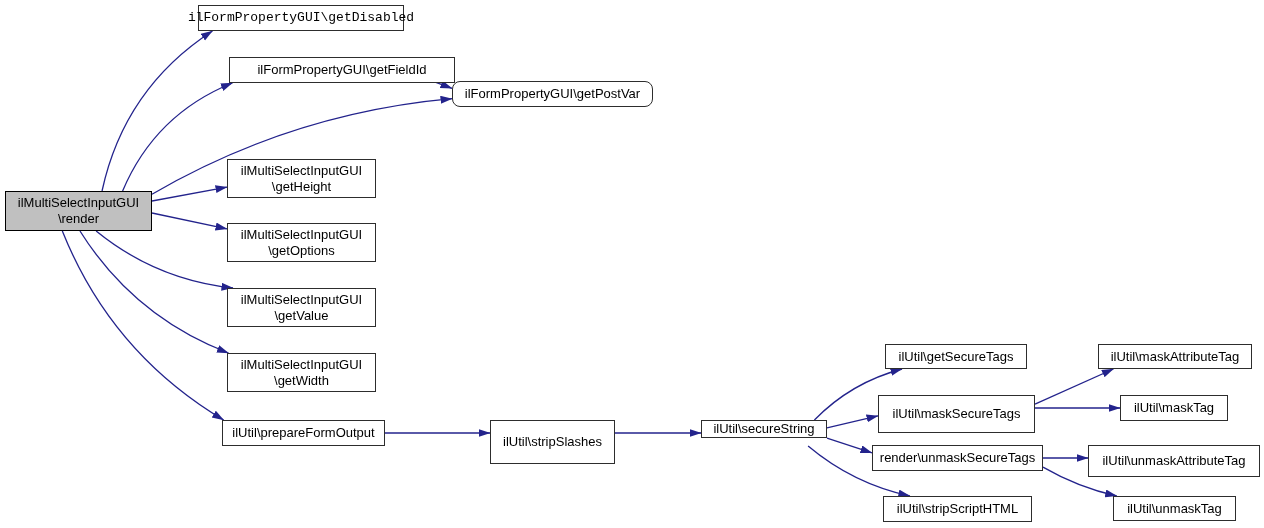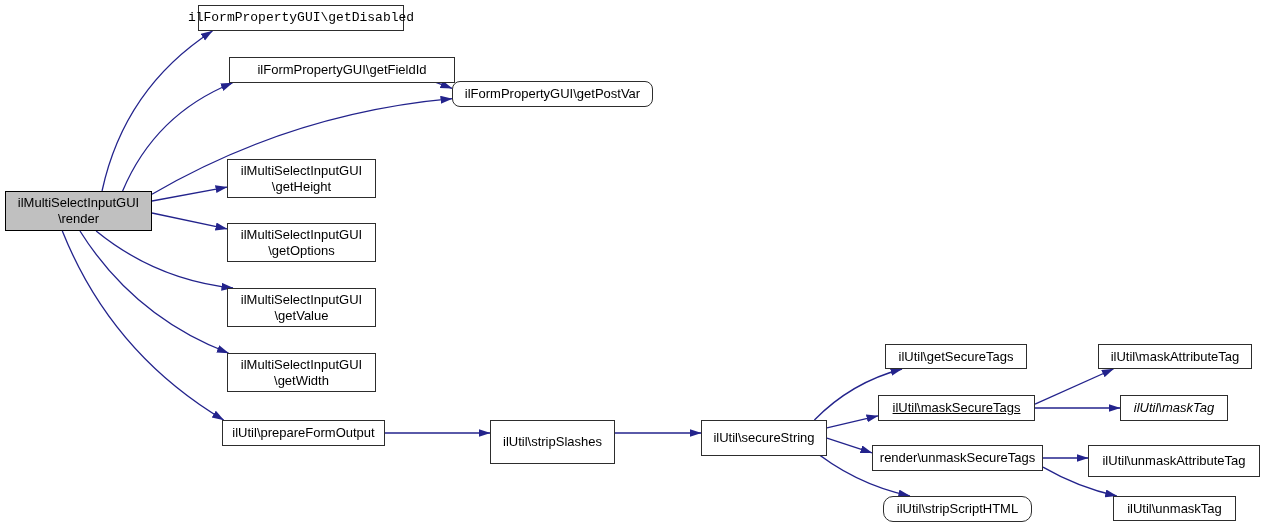--- a/index.html
+++ b/index.html
@@ -94,31 +94,31 @@
   <div class="node" style="left:227px; top:288px; width:149px; height:39px;">ilMultiSelectInputGUI
 \getValue</div>
 
   <div class="node" style="left:227px; top:353px; width:149px; height:39px;">ilMultiSelectInputGUI
 \getWidth</div>
 
   <div class="node" style="left:222px; top:420px; width:163px; height:26px;">ilUtil\prepareFormOutput</div>
 
   <div class="node" style="left:490px; top:420px; width:125px; height:44px;">ilUtil\stripSlashes</div>
 
-  <div class="node" style="left:701px; top:420px; width:126px; height:36px;">ilUtil\secureString</div>
+  <div class="node" style="left:701px; top:420px; width:126px; height:18px;">ilUtil\secureString</div>
 
   <div class="node" style="left:885px; top:344px; width:142px; height:25px;">ilUtil\getSecureTags</div>
 
-  <div class="node" style="left:878px; top:395px; width:157px; height:26px;text-decoration:underline;">ilUtil\maskSecureTags</div>
+  <div class="node" style="left:878px; top:395px; width:157px; height:38px;">ilUtil\maskSecureTags</div>
 
   <div class="node" style="left:872px; top:445px; width:171px; height:26px;">render\unmaskSecureTags</div>
 
-  <div class="node" style="left:883px; top:496px; width:149px; height:26px;border-radius:10px;">ilUtil\stripScriptHTML</div>
+  <div class="node" style="left:883px; top:496px; width:149px; height:26px;">ilUtil\stripScriptHTML</div>
 
   <div class="node" style="left:1098px; top:344px; width:154px; height:25px;">ilUtil\maskAttributeTag</div>
 
-  <div class="node" style="left:1120px; top:395px; width:108px; height:26px;font-style:italic;">ilUtil\maskTag</div>
+  <div class="node" style="left:1120px; top:395px; width:108px; height:26px;">ilUtil\maskTag</div>
 
   <div class="node" style="left:1088px; top:445px; width:172px; height:32px;">ilUtil\unmaskAttributeTag</div>
 
   <div class="node" style="left:1113px; top:496px; width:123px; height:25px;">ilUtil\unmaskTag</div>
 
 </div>
 
 </body></html>

